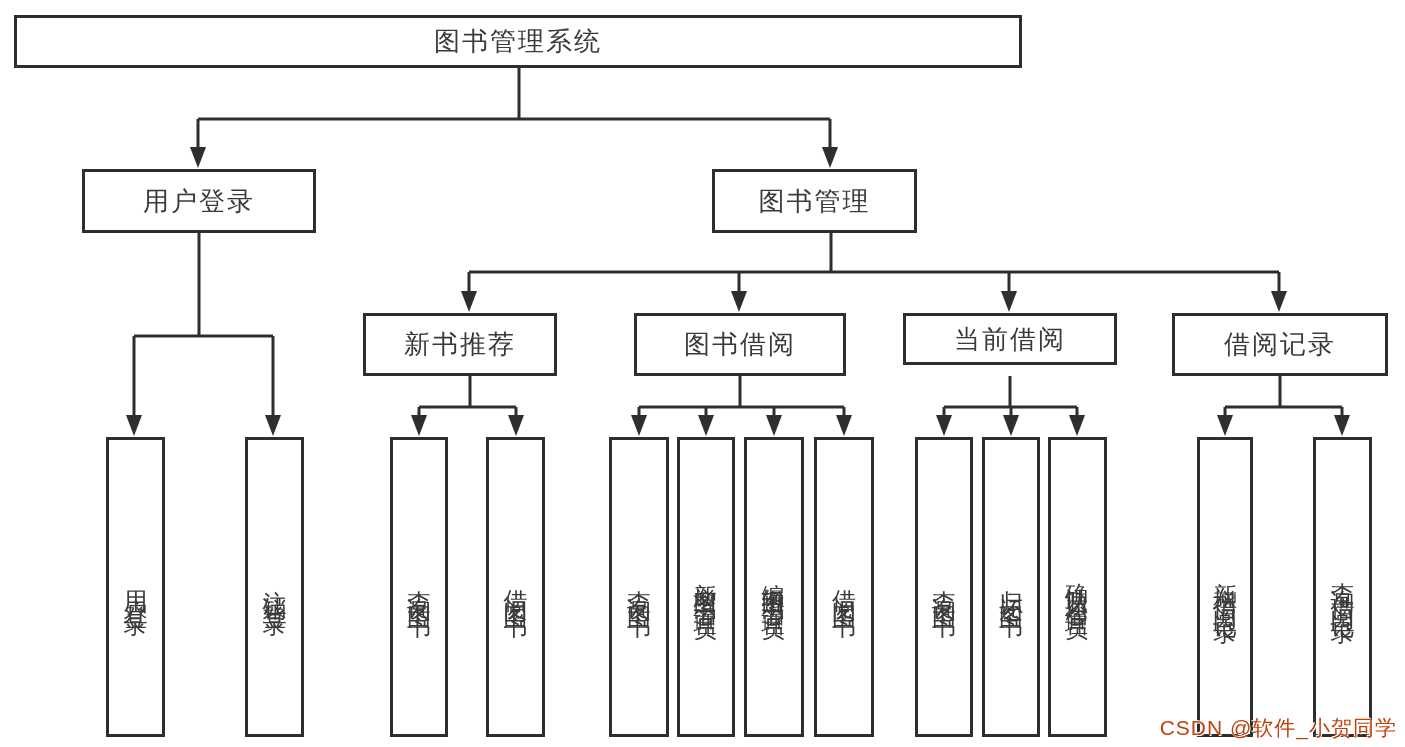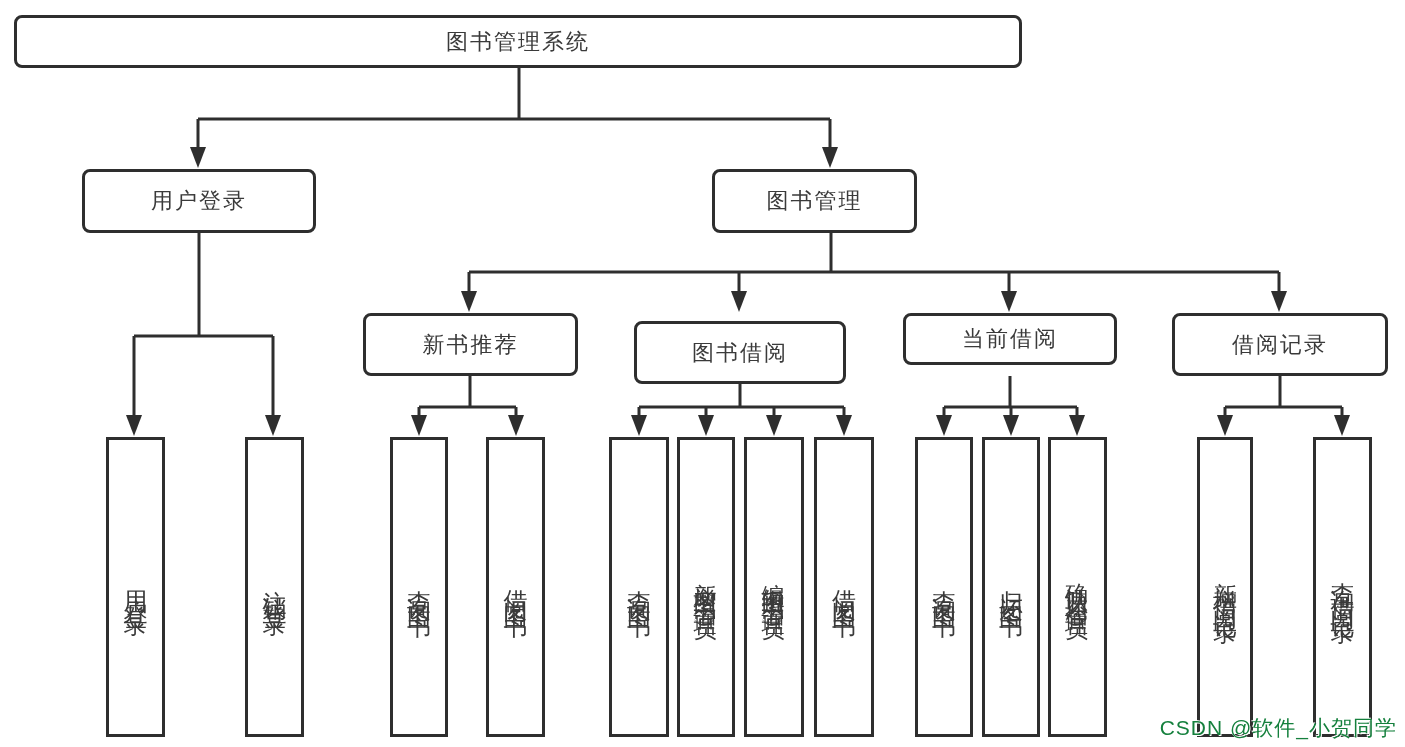--- a/index.html
+++ b/index.html
@@ -21,42 +21,41 @@
     box-sizing: border-box;
     border: 3px solid #2e2e2e;
     background: #ffffff;
     color: #3a3a3a;
     display: flex;
     align-items: center;
     justify-content: center;
     text-align: center;
   }
   .hbox {
-    font-size: 22px;
+    font-size: 26px;
     letter-spacing: 2px;
     font-weight: 400;
-    border-radius: 8px;
   }
   .leaf {
     writing-mode: vertical-rl;
     text-orientation: mixed;
     font-size: 24px;
     letter-spacing: 8px;
     font-weight: 400;
   }
   .leaf.long {
     font-size: 23px;
     letter-spacing: 5px;
   }
   #watermark {
     position: absolute;
     right: 8px;
     bottom: 5px;
     font-size: 21px;
-    color: #15803d;
+    color: #c2410c;
     letter-spacing: 1px;
     text-shadow: 1px 1px 0 #ffffff, -1px -1px 0 #ffffff;
     white-space: nowrap;
   }
 </style>
 </head>
 <body>
 
 <div id="canvas">
 
@@ -102,22 +101,22 @@
       <polygon points="1217,415 1233,415 1225,436"></polygon>
       <polygon points="1334,415 1350,415 1342,436"></polygon>
     </g>
   </svg>
 
   <div class="node hbox" style="left:14px; top:15px; width:1008px; height:53px;">图书管理系统</div>
 
   <div class="node hbox" style="left:82px; top:169px; width:234px; height:64px;">用户登录</div>
   <div class="node hbox" style="left:712px; top:169px; width:205px; height:64px;">图书管理</div>
 
-  <div class="node hbox" style="left:363px; top:313px; width:215px; height:63px;">新书推荐</div>
-  <div class="node hbox" style="left:634px; top:313px; width:212px; height:63px;margin-top:8px;">图书借阅</div>
+  <div class="node hbox" style="left:363px; top:313px; width:194px; height:63px;">新书推荐</div>
+  <div class="node hbox" style="left:634px; top:313px; width:212px; height:63px;">图书借阅</div>
   <div class="node hbox" style="left:903px; top:313px; width:214px; height:52px;">当前借阅</div>
   <div class="node hbox" style="left:1172px; top:313px; width:216px; height:63px;">借阅记录</div>
 
   <div class="node leaf" style="left:106px; top:437px; width:59px; height:300px;">用户登录</div>
   <div class="node leaf" style="left:245px; top:437px; width:59px; height:300px;">注销登录</div>
 
   <div class="node leaf" style="left:390px; top:437px; width:58px; height:300px;">查询图书</div>
   <div class="node leaf" style="left:486px; top:437px; width:59px; height:300px;">借阅图书</div>
 
   <div class="node leaf" style="left:609px; top:437px; width:60px; height:300px;">查询图书</div>

